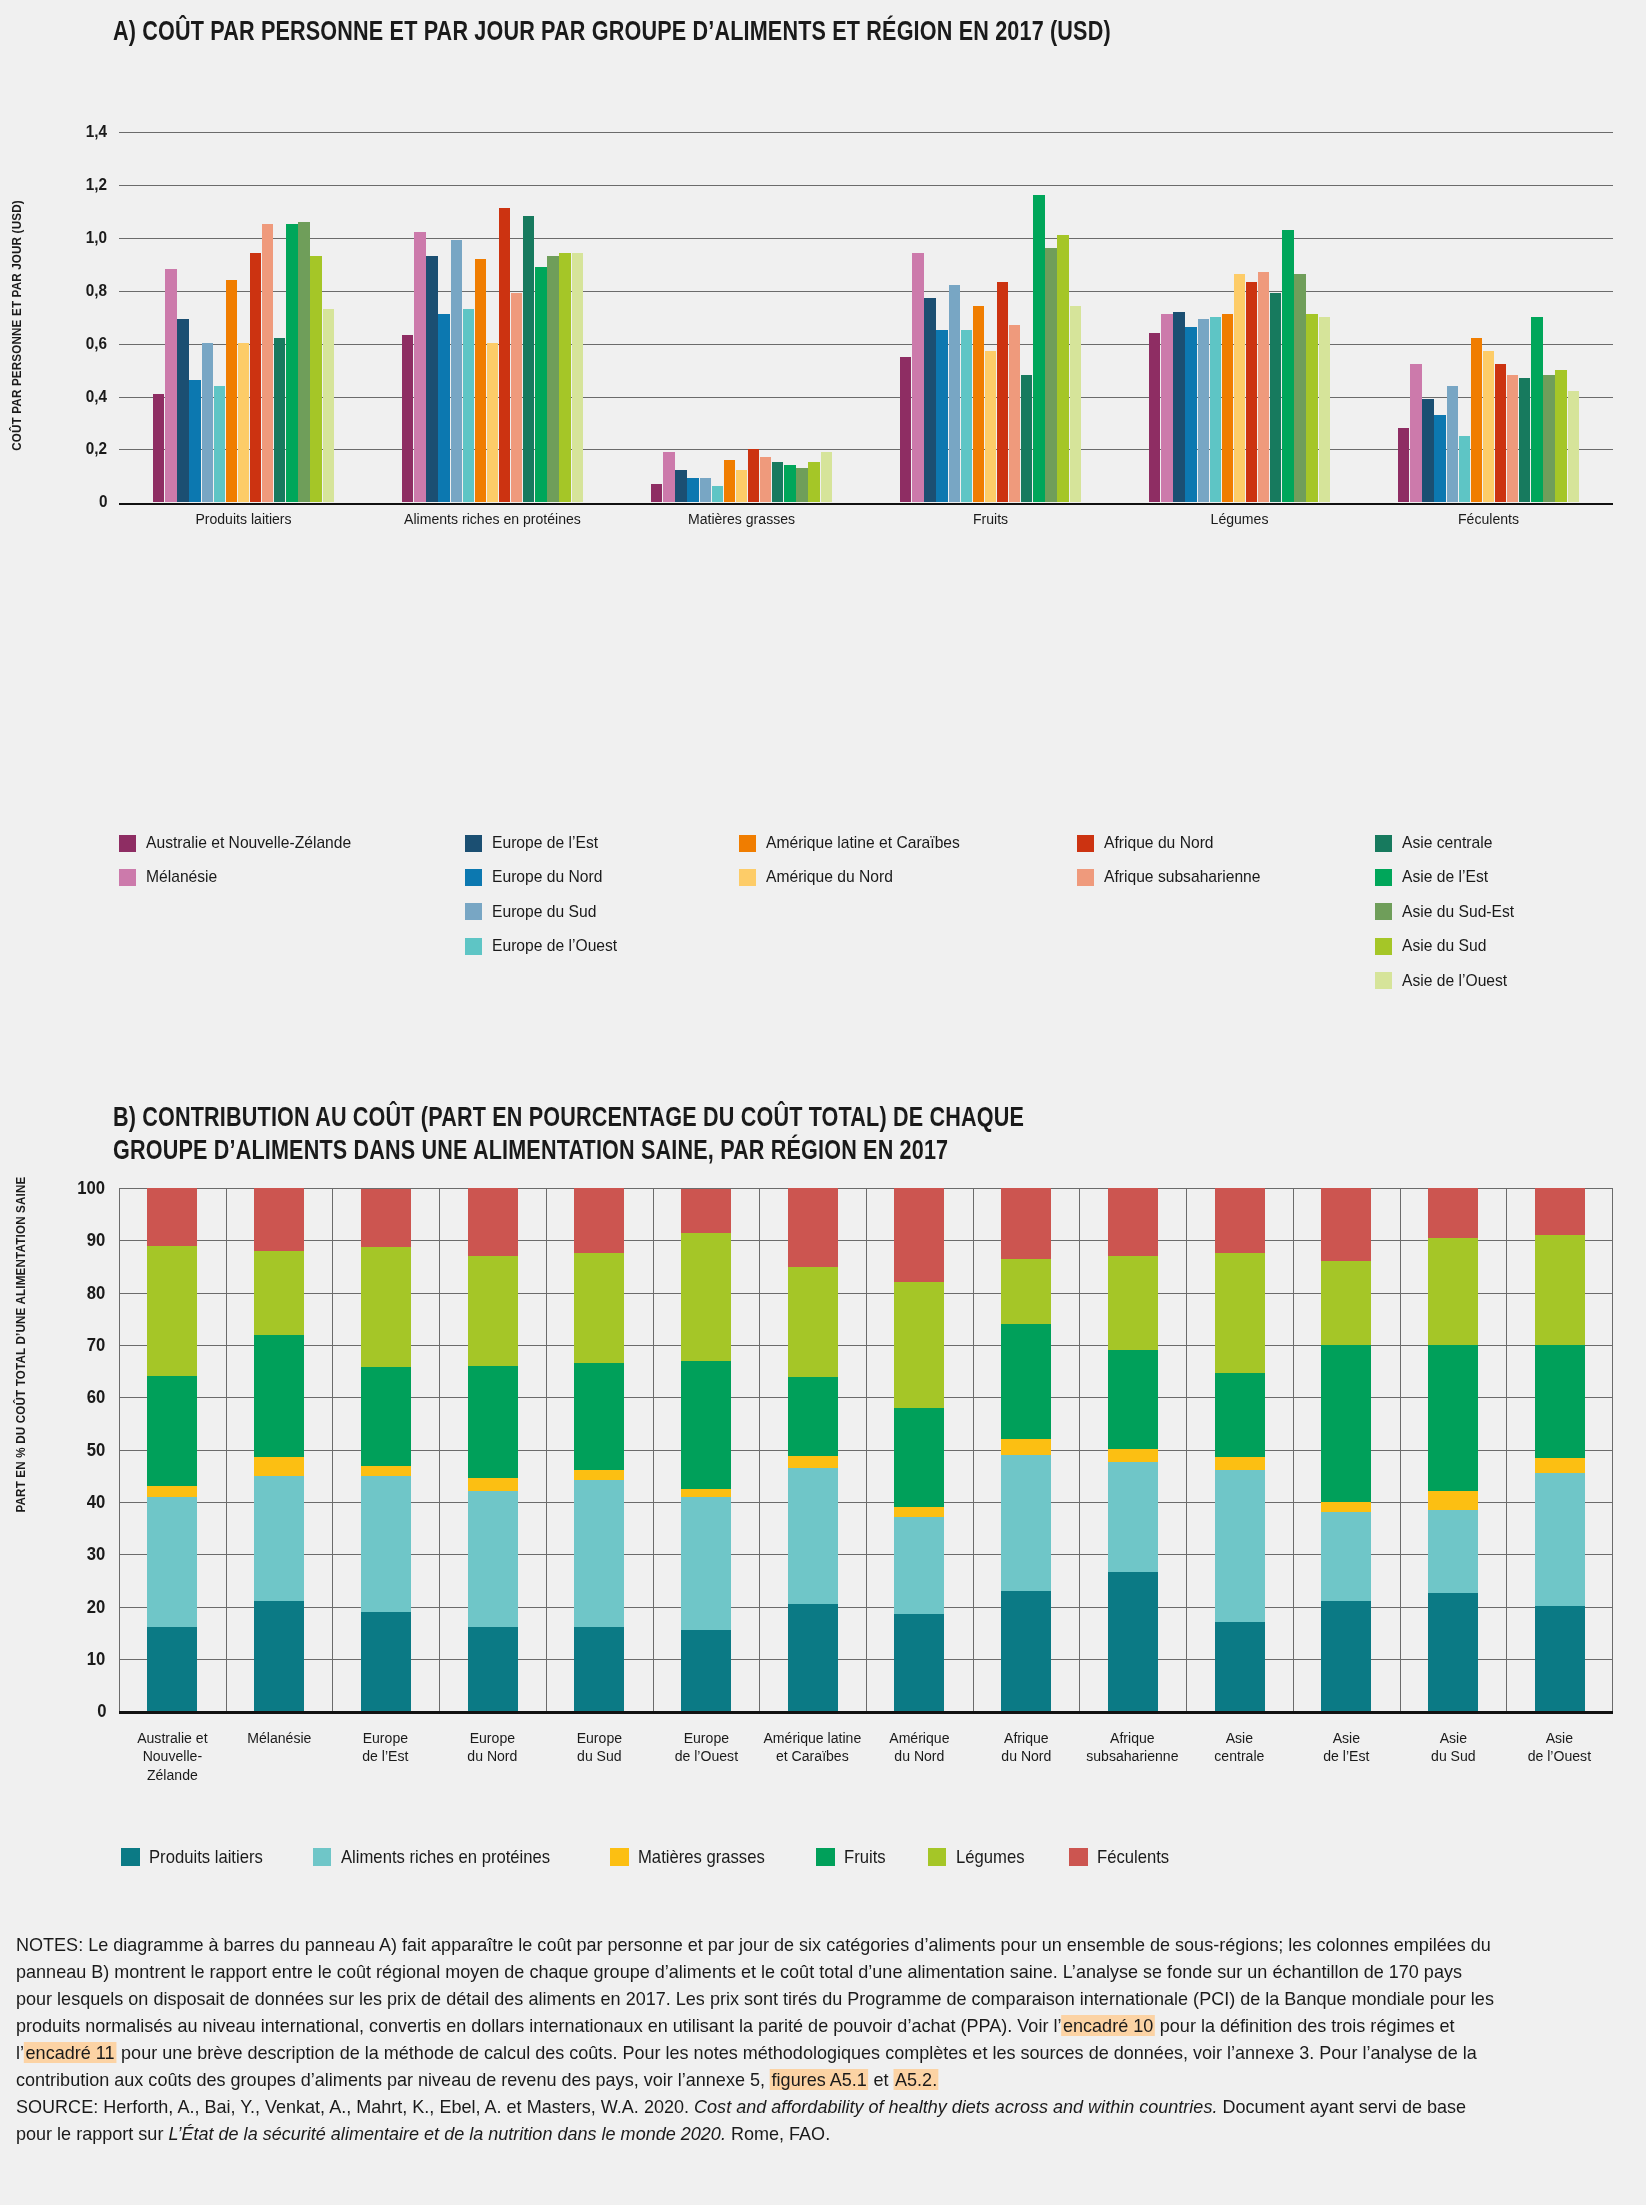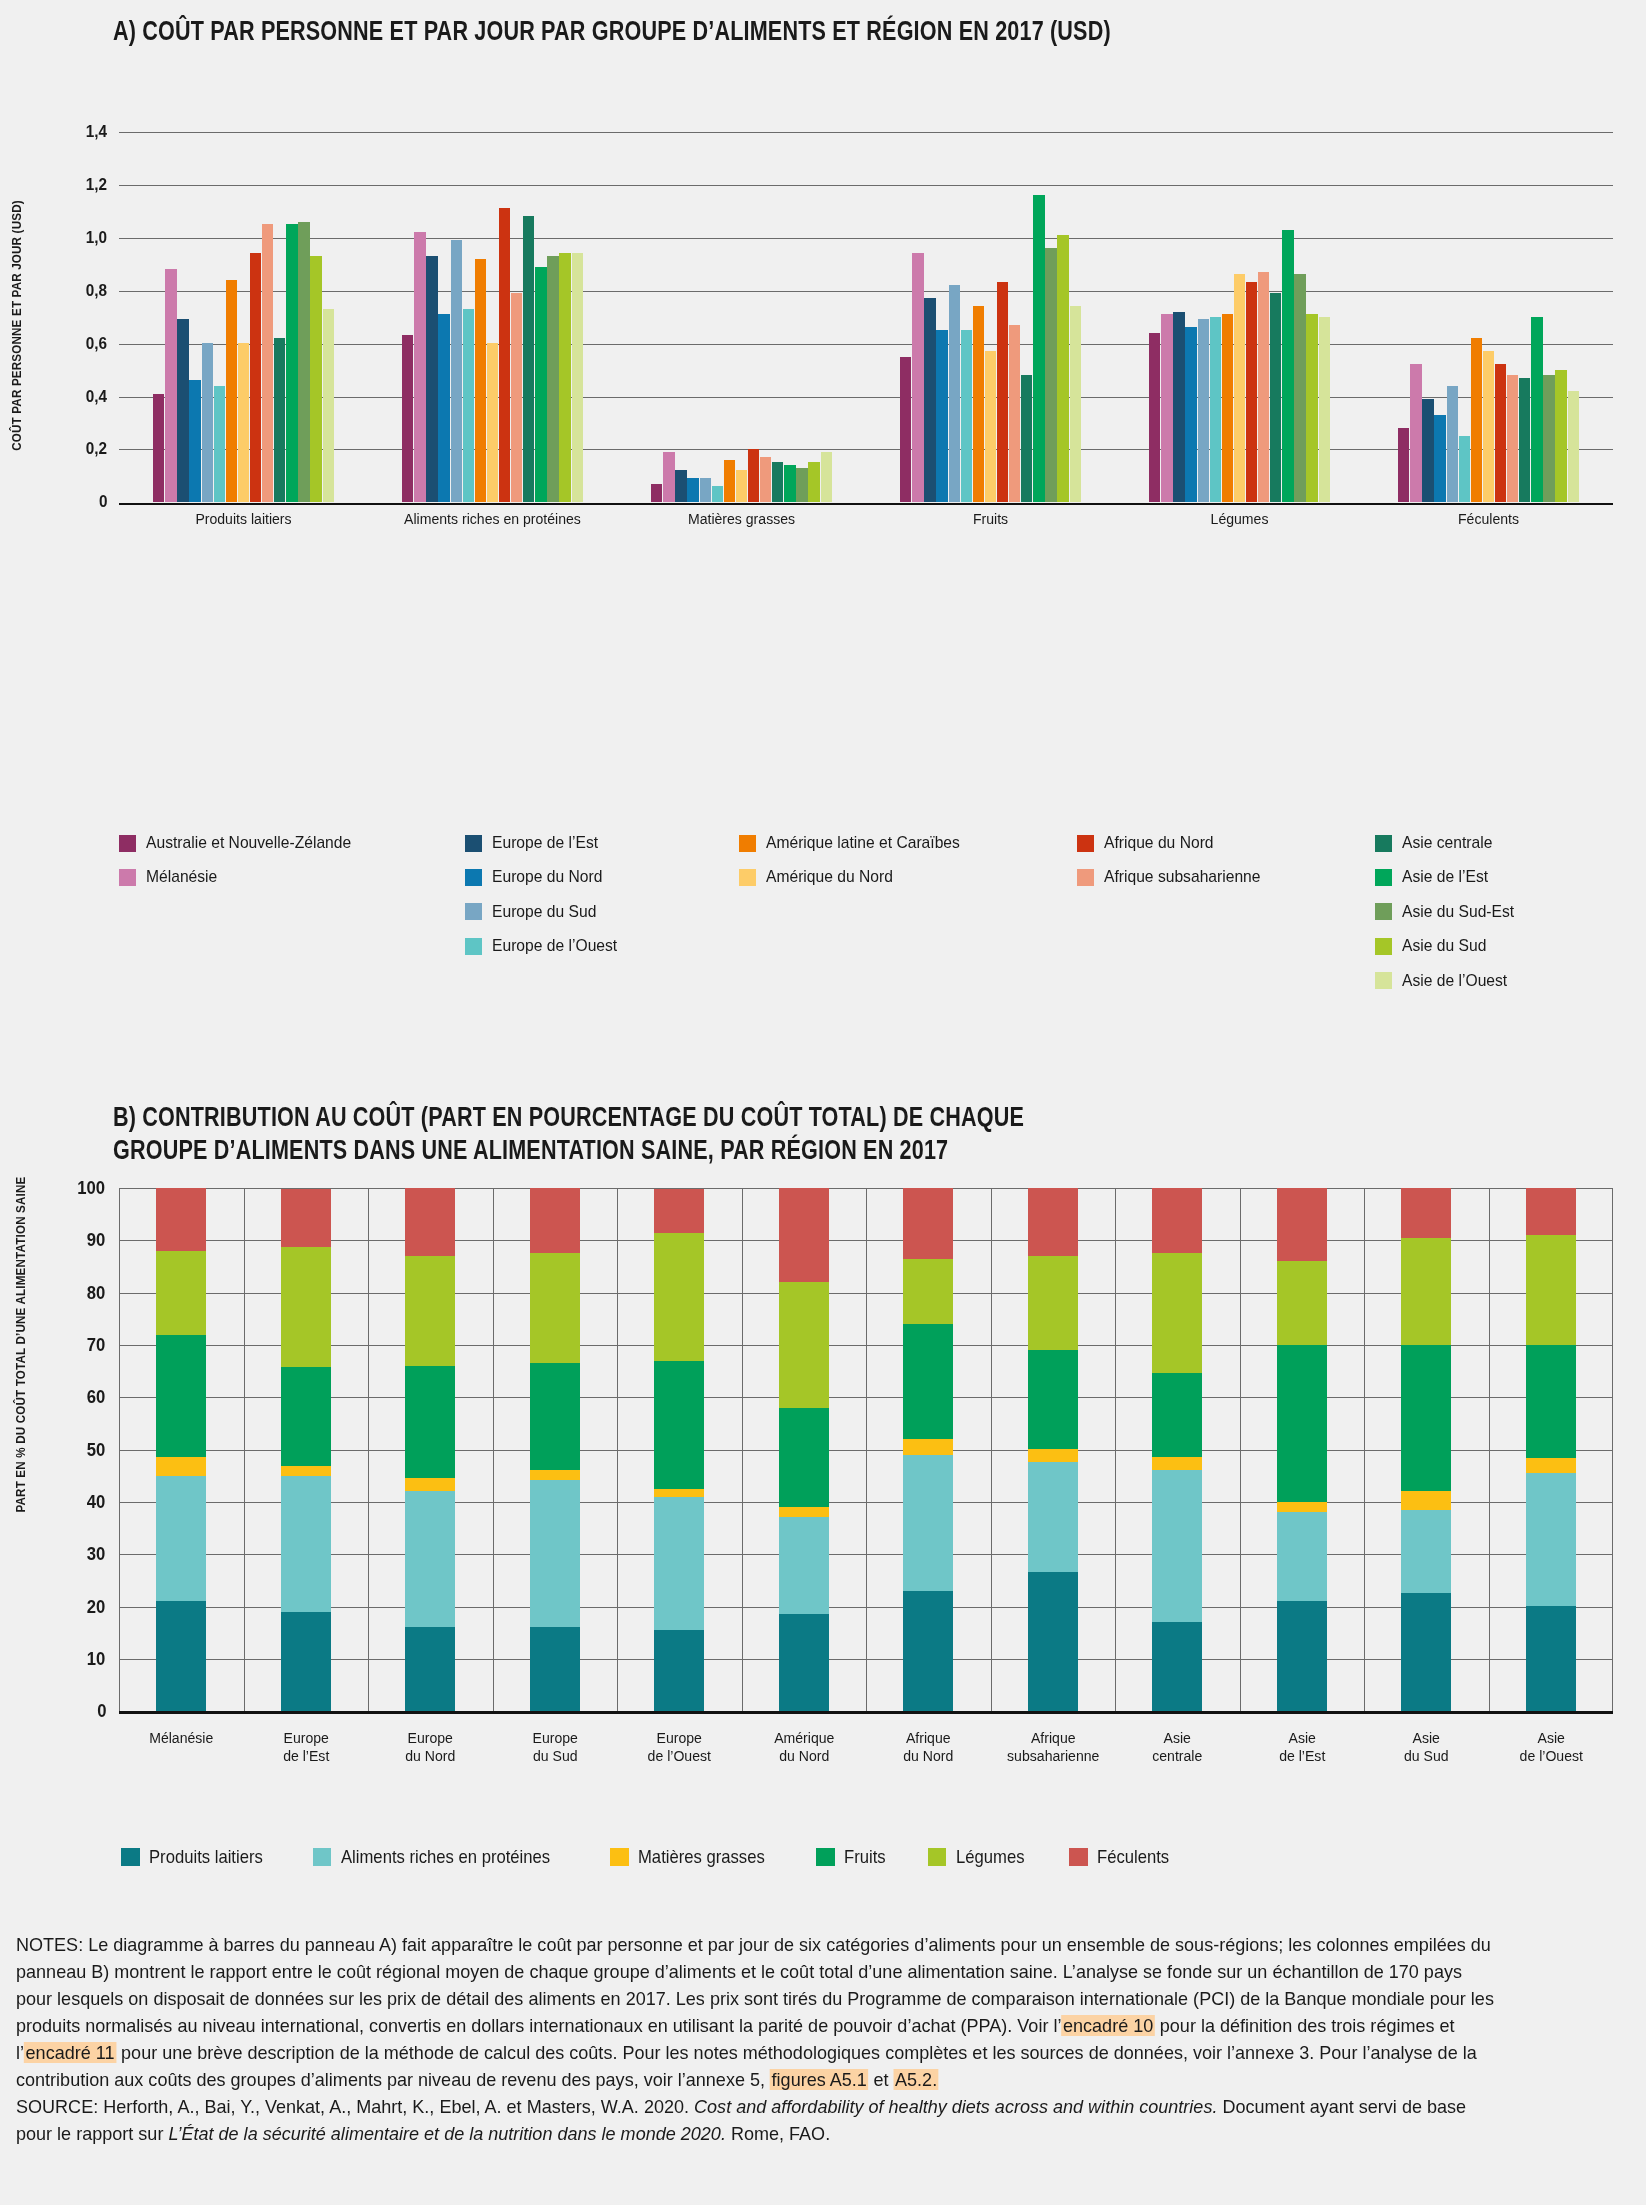--- a/index.html
+++ b/index.html
@@ -406,20 +406,32 @@
       <div class="ytickB" style="top: 105px;">80</div>
       <div class="gridlineB" style="top: 52px;"></div>
       <div class="ytickB" style="top: 52px;">90</div>
       <div class="gridlineB" style="top: 0px;"></div>
       <div class="ytickB" style="top: 0px;">100</div>
     </div>
   <div id="xaxisB"></div>
   <div class="groupsB" id="groupsB">
       <div class="colB">
         <div class="stackB">
+          <div class="segB" title="Produits laitiers: 16%" style="height: 84px; background: rgb(11, 122, 133);"></div>
+          <div class="segB" title="Aliments riches en protéines: 25%" style="height: 131px; background: rgb(111, 198, 200);"></div>
+          <div class="segB" title="Matières grasses: 2%" style="height: 10.5px; background: rgb(252, 191, 18);"></div>
+          <div class="segB" title="Fruits: 21%" style="height: 110px; background: rgb(0, 160, 90);"></div>
+          <div class="segB" title="Légumes: 25%" style="height: 131px; background: rgb(165, 198, 39);"></div>
+          <div class="segB" title="Féculents: 11%" style="height: 58px; background: rgb(204, 85, 80);"></div>
+        </div>
+        <div class="glabelB">Australie et
+Nouvelle-Zélande</div>
+      </div>
+      <div class="colB">
+        <div class="stackB">
           <div class="segB" title="Produits laitiers: 21%" style="height: 110px; background: rgb(11, 122, 133);"></div>
           <div class="segB" title="Aliments riches en protéines: 24%" style="height: 126px; background: rgb(111, 198, 200);"></div>
           <div class="segB" title="Matières grasses: 3.5%" style="height: 18.3px; background: rgb(252, 191, 18);"></div>
           <div class="segB" title="Fruits: 23.5%" style="height: 123px; background: rgb(0, 160, 90);"></div>
           <div class="segB" title="Légumes: 16%" style="height: 84px; background: rgb(165, 198, 39);"></div>
           <div class="segB" title="Féculents: 12%" style="height: 63px; background: rgb(204, 85, 80);"></div>
         </div>
         <div class="glabelB">Mélanésie</div>
       </div>
       <div class="colB">
@@ -462,20 +474,32 @@
         <div class="stackB">
           <div class="segB" title="Produits laitiers: 15.5%" style="height: 81px; background: rgb(11, 122, 133);"></div>
           <div class="segB" title="Aliments riches en protéines: 25.5%" style="height: 133px; background: rgb(111, 198, 200);"></div>
           <div class="segB" title="Matières grasses: 1.5%" style="height: 7.9px; background: rgb(252, 191, 18);"></div>
           <div class="segB" title="Fruits: 24.5%" style="height: 128px; background: rgb(0, 160, 90);"></div>
           <div class="segB" title="Légumes: 24.5%" style="height: 128px; background: rgb(165, 198, 39);"></div>
           <div class="segB" title="Féculents: 8.5%" style="height: 44px; background: rgb(204, 85, 80);"></div>
         </div>
         <div class="glabelB">Europe
 de l’Ouest</div>
+      </div>
+      <div class="colB">
+        <div class="stackB">
+          <div class="segB" title="Produits laitiers: 20.5%" style="height: 107px; background: rgb(11, 122, 133);"></div>
+          <div class="segB" title="Aliments riches en protéines: 26%" style="height: 136px; background: rgb(111, 198, 200);"></div>
+          <div class="segB" title="Matières grasses: 2.5%" style="height: 13px; background: rgb(252, 191, 18);"></div>
+          <div class="segB" title="Fruits: 15%" style="height: 79px; background: rgb(0, 160, 90);"></div>
+          <div class="segB" title="Légumes: 21%" style="height: 110px; background: rgb(165, 198, 39);"></div>
+          <div class="segB" title="Féculents: 15%" style="height: 79px; background: rgb(204, 85, 80);"></div>
+        </div>
+        <div class="glabelB">Amérique latine
+et Caraïbes</div>
       </div>
       <div class="colB">
         <div class="stackB">
           <div class="segB" title="Produits laitiers: 18.5%" style="height: 97px; background: rgb(11, 122, 133);"></div>
           <div class="segB" title="Aliments riches en protéines: 18.5%" style="height: 97px; background: rgb(111, 198, 200);"></div>
           <div class="segB" title="Matières grasses: 2%" style="height: 10.5px; background: rgb(252, 191, 18);"></div>
           <div class="segB" title="Fruits: 19%" style="height: 99px; background: rgb(0, 160, 90);"></div>
           <div class="segB" title="Légumes: 24%" style="height: 126px; background: rgb(165, 198, 39);"></div>
           <div class="segB" title="Féculents: 18%" style="height: 94px; background: rgb(204, 85, 80);"></div>
         </div>

